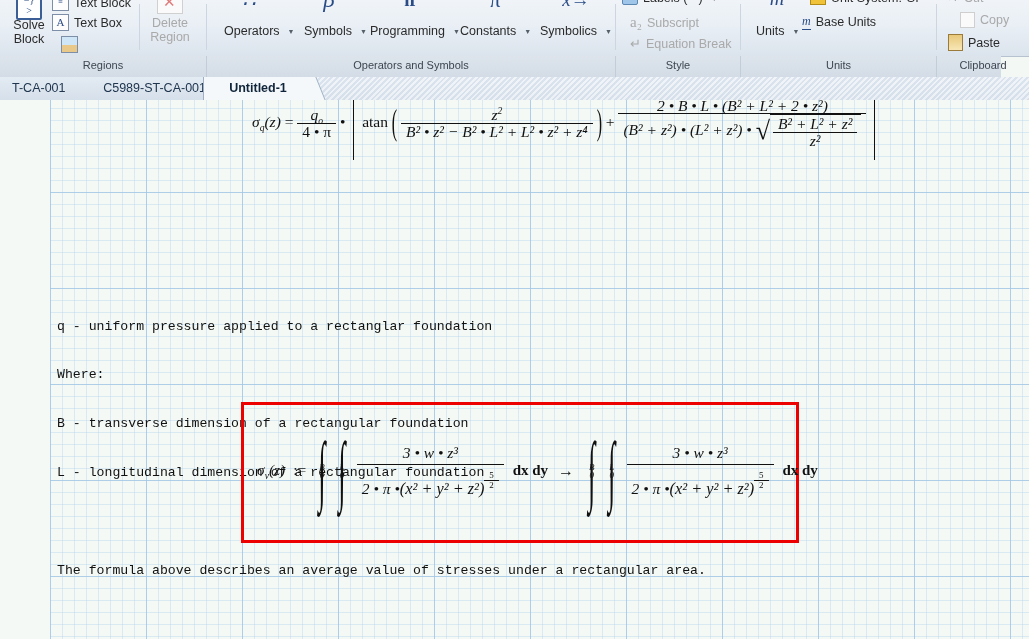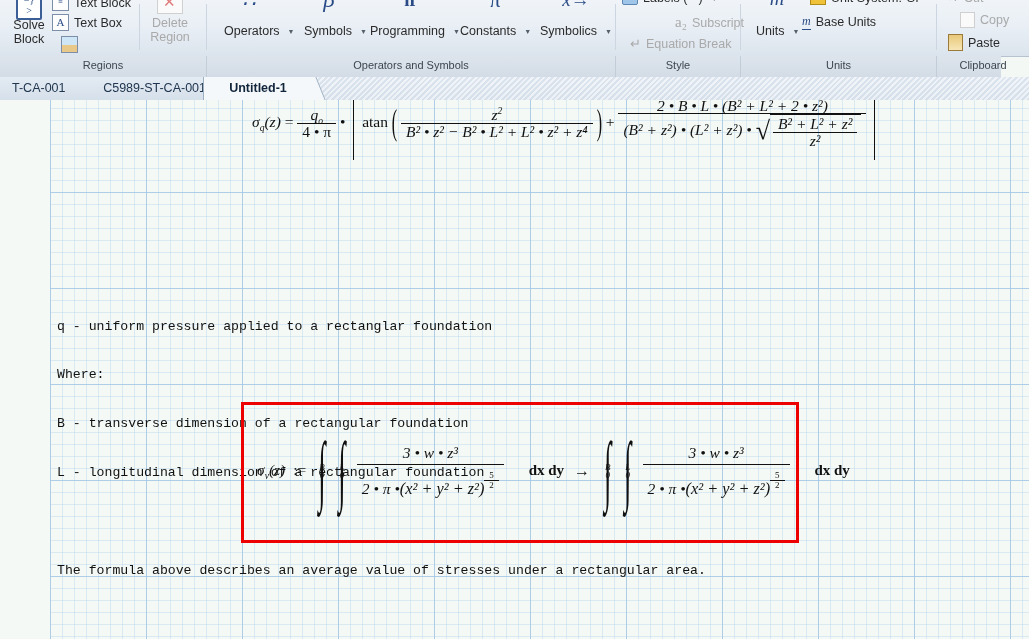--- a/index.html
+++ b/index.html
@@ -137,21 +137,21 @@
     font-size:13.2px;line-height:16.3px;color:#111;white-space:pre;
   }
 
   
   .redbox{
     position:absolute;left:241px;top:302px;width:552px;height:135px;
     border:3px solid #ec0000;background:transparent;
   }
   .eq2{position:absolute;left:13px;top:26px;font-size:15.5px;}
   .arrow{display:inline-block;vertical-align:middle;padding:0 6px;font-size:16px;}
-  .dxy{font-family:"Liberation Serif",serif;font-weight:bold;font-size:15px;padding-left:21px;}
+  .dxy{font-family:"Liberation Serif",serif;font-weight:bold;font-size:15px;padding-left:5px;}
 </style>
 </head>
 <body>
 
 <div id="app">
 
   <div class="ribbon">
 
     <div class="grp" style="left:0;width:148px;">
       <div class="bigbtn" style="left:2px;top:-8px;">
@@ -231,21 +231,21 @@
     </div>
     <div class="grp-sep" style="left:615px;"></div>
 
     <div class="grp" style="left:618px;width:120px;">
       <div class="ctl" style="left:4px;top:-9px;">
         <span class="ico" style="width:14px;height:12px;background:#9fc6e8;border:1px solid #5d87b3;border-radius:2px;"></span>
         <span class="ctl-lbl">Labels  ( - )</span>
         <span class="dropcar">▼</span>
       </div>
       <div class="ctl" style="left:12px;top:14px;">
-        <span class="ctl-lbl dis" style="font-family:'Liberation Serif',serif;font-size:15px;margin-left:45px;">a₂</span>
+        <span class="ctl-lbl dis" style="font-family:'Liberation Serif',serif;font-size:15px;">a₂</span>
         <span class="ctl-lbl dis">Subscript</span>
       </div>
       <div class="ctl" style="left:12px;top:36px;">
         <span class="ctl-lbl dis" style="font-size:13px;">↵</span>
         <span class="ctl-lbl dis">Equation Break</span>
       </div>
     </div>
     <div class="grp-sep" style="left:740px;"></div>
 
     <div class="grp" style="left:744px;width:190px;">

